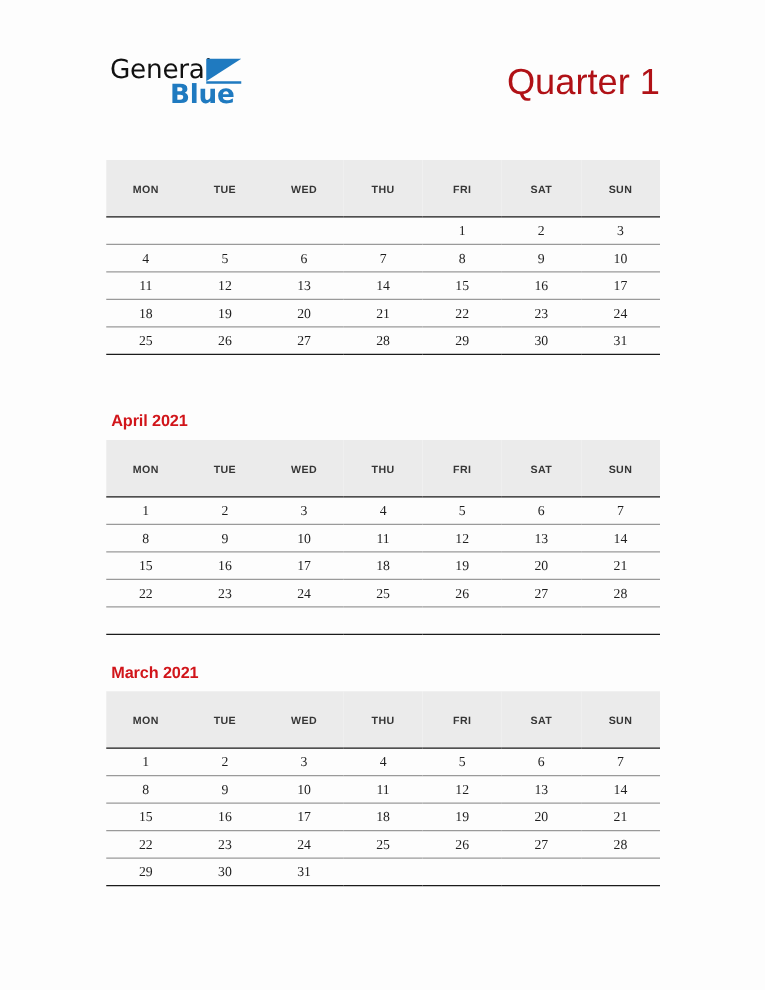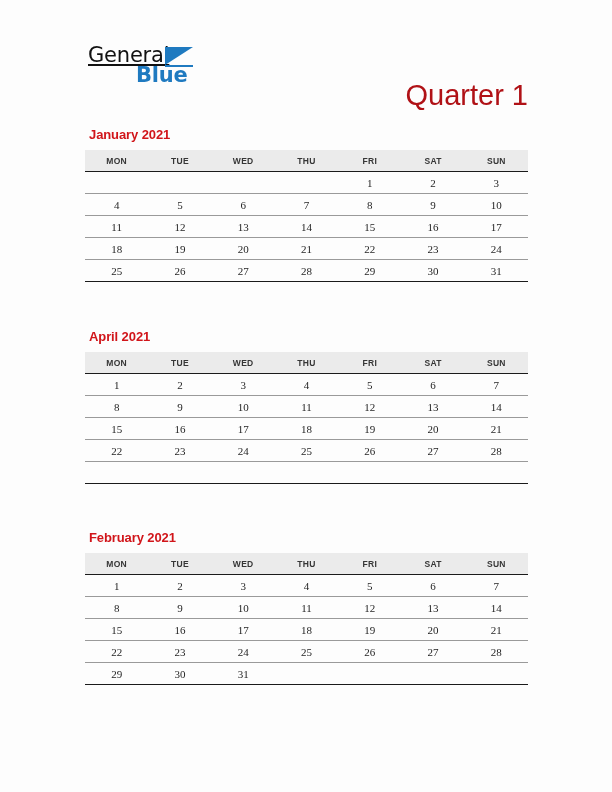--- a/index.html
+++ b/index.html
@@ -41,21 +41,20 @@
   .brand-line-1 {
     position: absolute;
     left: 0;
     top: 0;
     font-size: 21px;
     letter-spacing: -0.2px;
     color: #111111;
     font-family: "DejaVu Sans", sans-serif;
     line-height: 22px;
     white-space: nowrap;
-    text-decoration: underline;
   }
   .brand-triangle {
     position: absolute;
     left: 77px;
     top: 3px;
     width: 0;
     height: 0;
     border-left: 28px solid #1f7ac0;
     border-bottom: 18px solid transparent;
   }
@@ -83,21 +82,20 @@
   .quarter-title {
     position: absolute;
     right: 0;
     top: 10px;
     font-size: 29px;
     color: #b01116;
     font-family: "Liberation Sans", sans-serif;
     font-weight: 400;
     letter-spacing: 0px;
     white-space: nowrap;
-    margin-top: 29px;
   }
 
   
   .month-block {
     position: absolute;
     left: 85px;
     width: 443px;
   }
   #month-0 { top: 128px; }
   #month-1 { top: 330px; }
@@ -124,21 +122,21 @@
     font-size: 8.5px;
     font-weight: bold;
     color: #363636;
     font-family: "Liberation Sans", sans-serif;
     letter-spacing: 0.3px;
     height: 21px;
     text-align: center;
     vertical-align: middle;
     border: none;
     border-bottom: 1.6px solid #1b1b1b;
-    padding: 0;
+    padding: 12px;
   }
   table.calendar td {
     font-size: 11px;
     color: #1f1f1f;
     font-family: "Liberation Serif", serif;
     height: 21px;
     text-align: center;
     vertical-align: middle;
     border-bottom: 0.9px solid #9a9a9a;
     padding: 0;
@@ -162,21 +160,20 @@
       <span class="brand-triangle"></span>
       <span class="brand-triangle-base"></span>
       <span class="brand-line-2">Blue</span>
     </div>
 
     <div class="quarter-title">Quarter 1</div>
 
   </div>
 
   <div class="month-block" id="month-0">
-    <div class="month-title">January 2021</div>
     <table class="calendar">
       <thead>
         <tr>
           <th>MON</th>
           <th>TUE</th>
           <th>WED</th>
           <th>THU</th>
           <th>FRI</th>
           <th>SAT</th>
           <th>SUN</th>
@@ -290,21 +287,21 @@
             <td class="empty"></td>
             <td class="empty"></td>
             <td class="empty"></td>
             <td class="empty"></td>
           </tr>
         </tbody>
     </table>
   </div>
 
   <div class="month-block" id="month-2">
-    <div class="month-title">February 2021</div>
+    <div class="month-title">March 2021</div>
     <table class="calendar">
       <thead>
         <tr>
           <th>MON</th>
           <th>TUE</th>
           <th>WED</th>
           <th>THU</th>
           <th>FRI</th>
           <th>SAT</th>
           <th>SUN</th>

